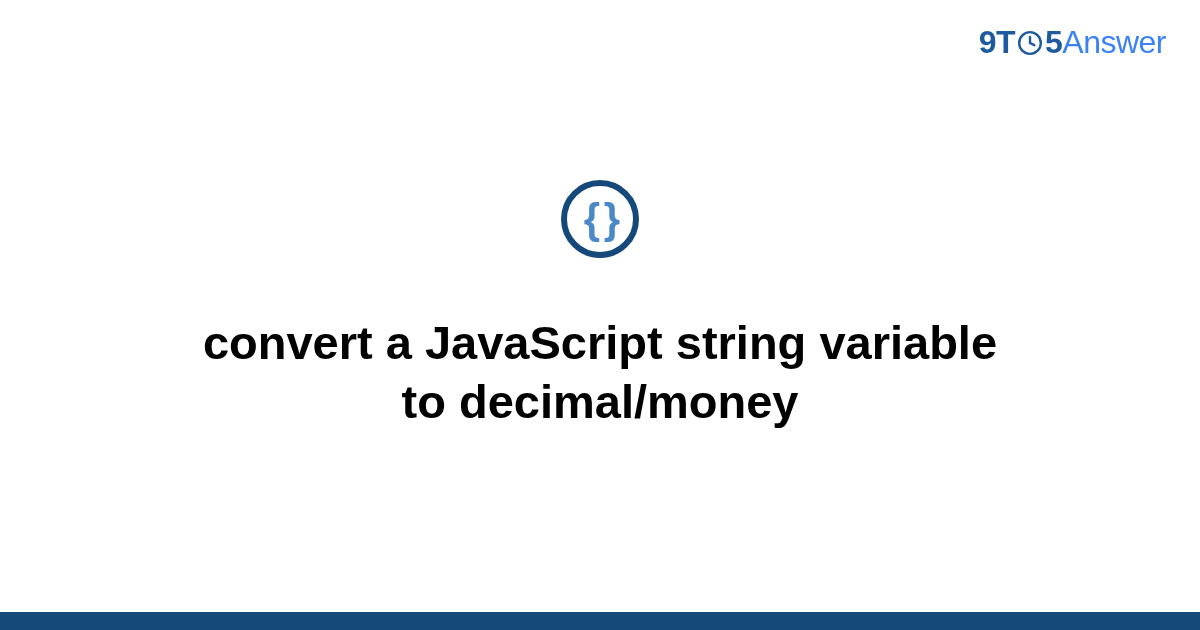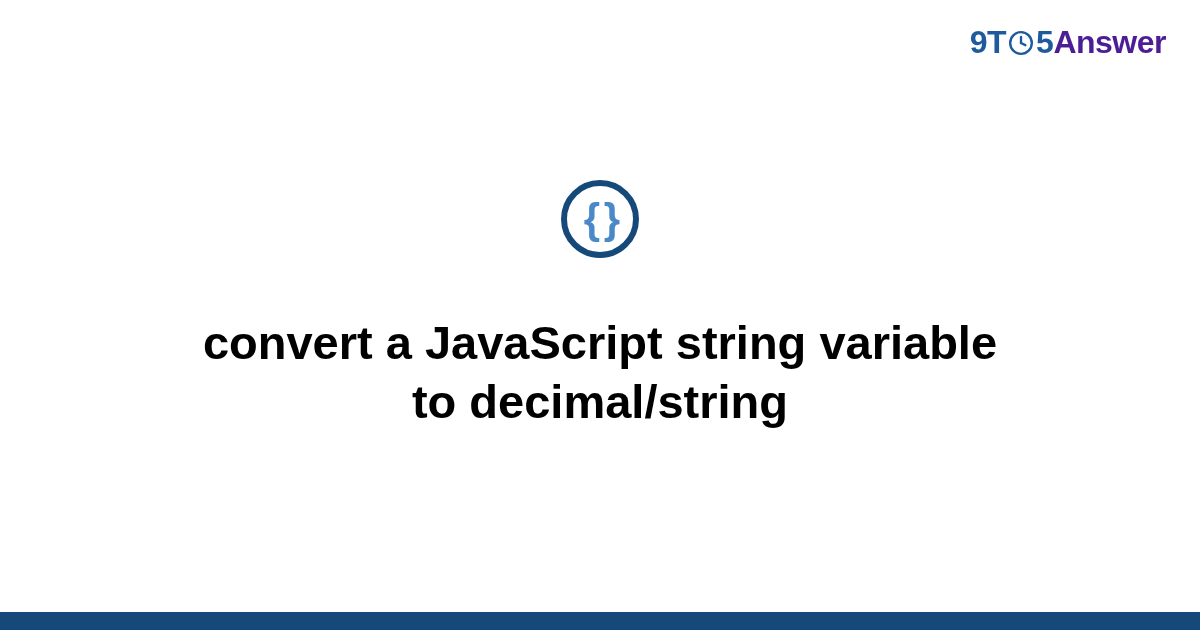--- a/index.html
+++ b/index.html
@@ -37,22 +37,22 @@
       align-items: center;
       justify-content: center;
       width: 28px;
       height: 28px;
       margin: 0 1px;
     }
     .logo .five {
       font-weight: 600;
     }
     .logo .answer {
-      font-weight: 700;
-      color: #4c1d95;
+      font-weight: 400;
+      color: #3b82f6;
     }
     .content {
       position: absolute;
       top: 0;
       left: 0;
       right: 0;
       bottom: 18px;
       display: flex;
       flex-direction: column;
       align-items: center;
@@ -108,16 +108,16 @@
     </svg>
   </span>
   <span class="five">5</span>
   <span class="answer">Answer</span>
 </div>
 
 <div class="content">
   <div class="category-icon">
     <span class="braces">{ }</span>
   </div>
-  <h1 class="title">convert a JavaScript string variable to decimal/string</h1>
+  <h1 class="title">convert a JavaScript string variable to decimal/money</h1>
 </div>
 
 <div class="footer-bar"></div>
 
 </body></html>

